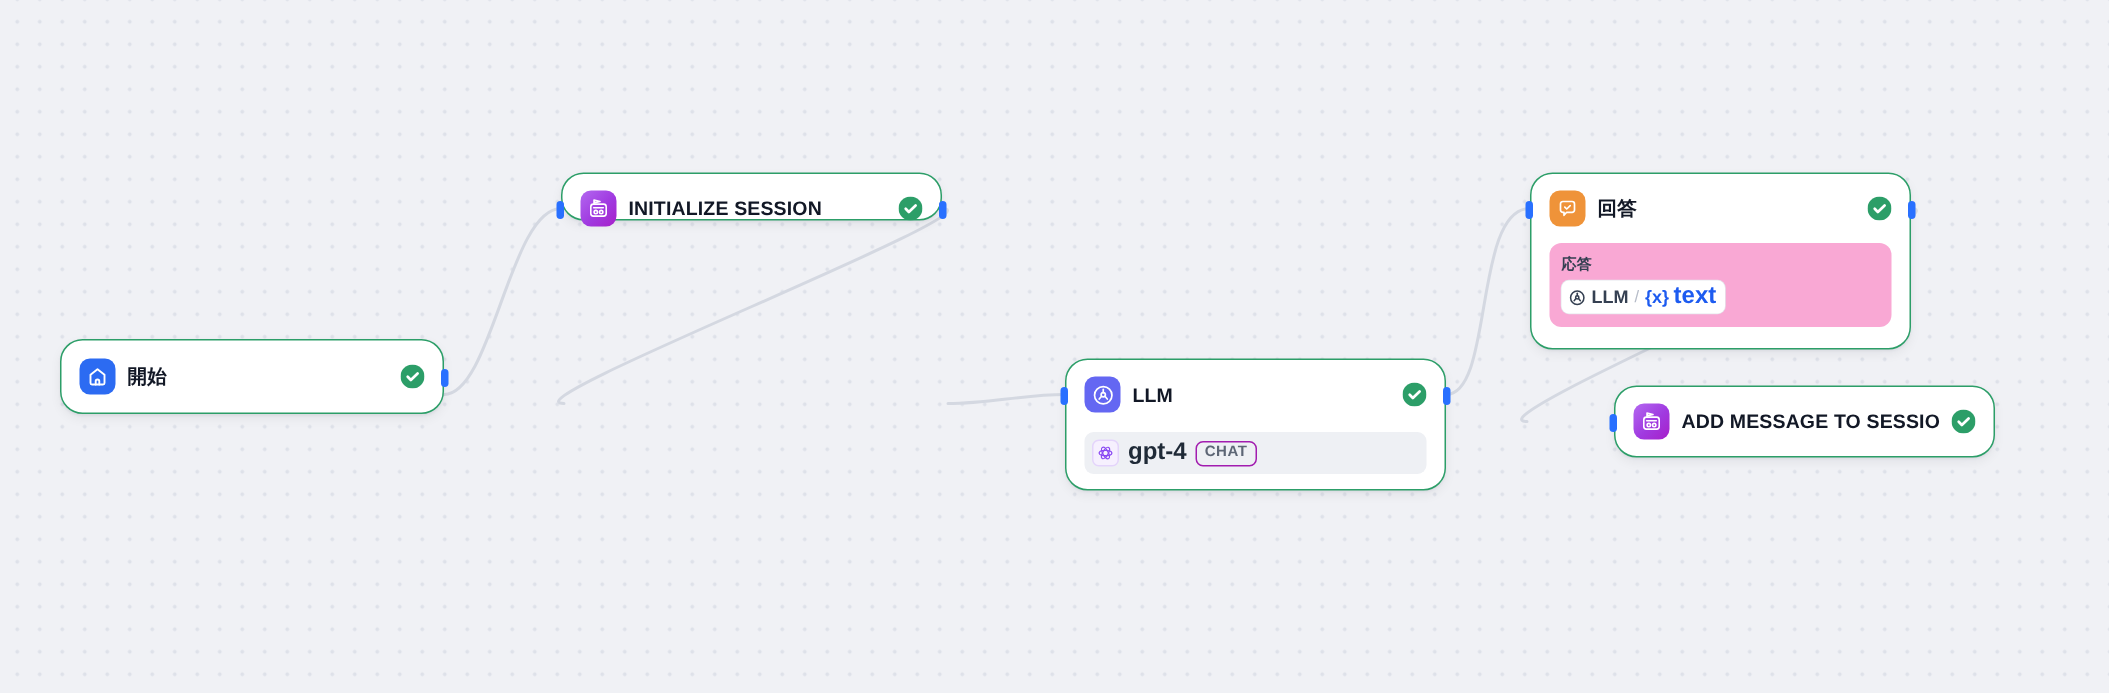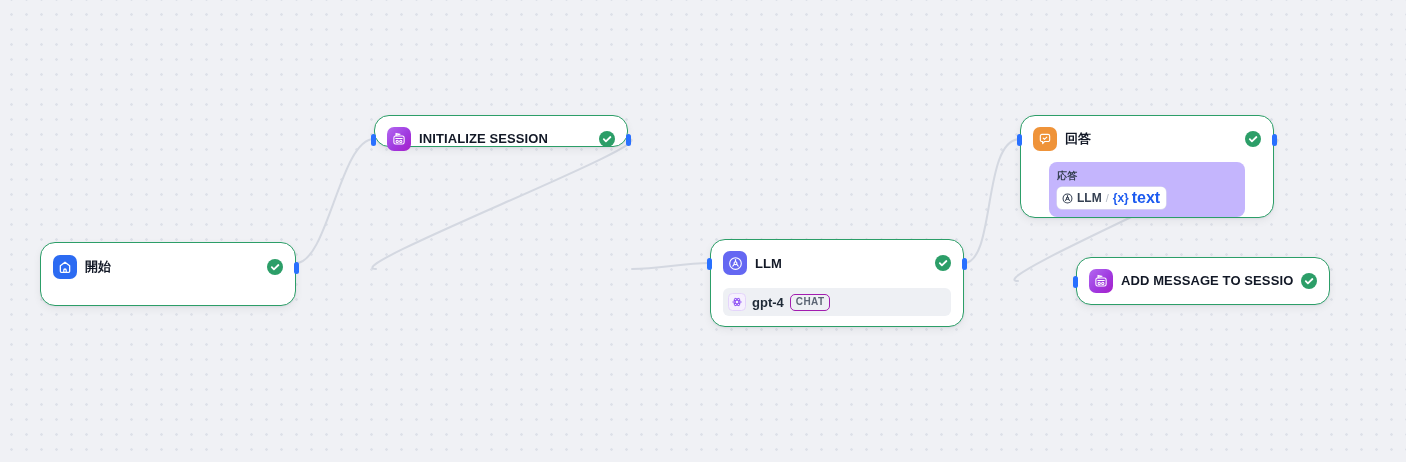--- a/index.html
+++ b/index.html
@@ -51,29 +51,29 @@
   
   .model-row{
     margin:2px 12px 0 12px;height:28px;background:#eef0f4;border-radius:6px;
     display:flex;align-items:center;gap:6px;padding:0 5px;box-sizing:border-box;
   }
   .model-icon{
     width:18px;height:18px;border-radius:4.5px;background:#f6f0fe;
     border:1px solid #e4d4fb;display:flex;align-items:center;justify-content:center;
     box-sizing:border-box;
   }
-  .model-name{font-size:13px;font-weight:600;color:#1f2a37;}
+  .model-name{font-size:16px;font-weight:600;color:#1f2a37;}
   .model-badge{
     font-size:10px;font-weight:600;color:#5d6675;letter-spacing:.4px;
     border:1px solid #a21caf;border-radius:5px;padding:1.5px 5px;line-height:1.2;
   }
 
   
   .out-panel{
-    margin:0 28px;background:#c4b5fd;border-radius:8px;padding:7px 8px 8px 8px;
+    margin:0 12px;background:#f9a8d4;border-radius:8px;padding:7px 8px 8px 8px;
   }
   .out-label{font-size:10px;font-weight:700;color:#354052;letter-spacing:.2px;}
   .var-pill{
     margin-top:4px;display:inline-flex;align-items:center;gap:3px;
     background:#fff;border-radius:5px;padding:2px 6px 2px 4px;
     box-shadow:0 0 0 .5px #e4e7ec;
   }
   .var-node{font-size:12px;font-weight:600;color:#354052;}
   .var-sep{font-size:11px;color:#b6bcc8;margin:0 1px;}
   .var-x{font-size:12px;font-weight:700;color:#1d5bf0;}
@@ -85,21 +85,21 @@
 <div class="canvas">
 
   <svg class="edges" xmlns="http://www.w3.org/2000/svg">
     <path d="M296 263 C328 263 340 139 374 139"></path>
     <path d="M628 139 C670 139 334 269 376 269"></path>
     <path d="M632 269 C660 269 682 263 710 263"></path>
     <path d="M964 263 C996 263 982 139 1020 139"></path>
     <path d="M1274 139 C1316 139 976 281 1018 281"></path>
   </svg>
 
-  <div class="node" style="left:40px;top:242px;width:256px;height:64px;">
+  <div class="node" style="left:40px;top:226px;width:256px;height:50px;">
     <div class="title-row" style="height:47px;">
       <span class="node-icon icon-start">
         <svg width="16" height="16" viewBox="0 0 24 24" fill="none" stroke="#fff" stroke-width="1.9" stroke-linecap="round" stroke-linejoin="round">
           <path d="M5 10.3 L12 4.8 L19 10.3 V18.5 a1.5 1.5 0 0 1 -1.5 1.5 H6.5 A1.5 1.5 0 0 1 5 18.5 Z"></path>
           <path d="M10.2 20 v-3.2 a1.8 1.8 0 0 1 3.6 0 V20"></path>
         </svg>
       </span>
       <span class="node-title">開始</span>
       <svg class="check" viewBox="0 0 16 16">
         <circle cx="8" cy="8" r="8" fill="#2c9e68"></circle>
@@ -155,21 +155,21 @@
           <ellipse cx="12" cy="12" rx="8.5" ry="3.6" transform="rotate(120 12 12)"></ellipse>
         </svg>
       </span>
       <span class="model-name">gpt-4</span>
       <span class="model-badge">CHAT</span>
     </div>
     <span class="handle left" style="top:18px;"></span>
     <span class="handle right" style="top:18px;"></span>
   </div>
 
-  <div class="node" style="left:1020px;top:115px;width:254px;height:103px;">
+  <div class="node" style="left:1020px;top:115px;width:254px;height:118px;">
     <div class="title-row">
       <span class="node-icon icon-answer">
         <svg width="16" height="16" viewBox="0 0 24 24" fill="none" stroke="#fff" stroke-width="1.7" stroke-linecap="round" stroke-linejoin="round">          
             <path d="M5 7.4 A2.4 2.4 0 0 1 7.4 5 h9.2 A2.4 2.4 0 0 1 19 7.4 v6 a2.4 2.4 0 0 1 -2.4 2.4 h-5.4 l-2.7 3 v-3 h-1.1 A2.4 2.4 0 0 1 5 13.4 Z"></path>
           <path d="M9.3 10.6 l1.9 1.9 3.5 -3.3"></path>
         </svg>
       </span>
       <span class="node-title">回答</span>
       <svg class="check" viewBox="0 0 16 16">
         <circle cx="8" cy="8" r="8" fill="#2c9e68"></circle>

